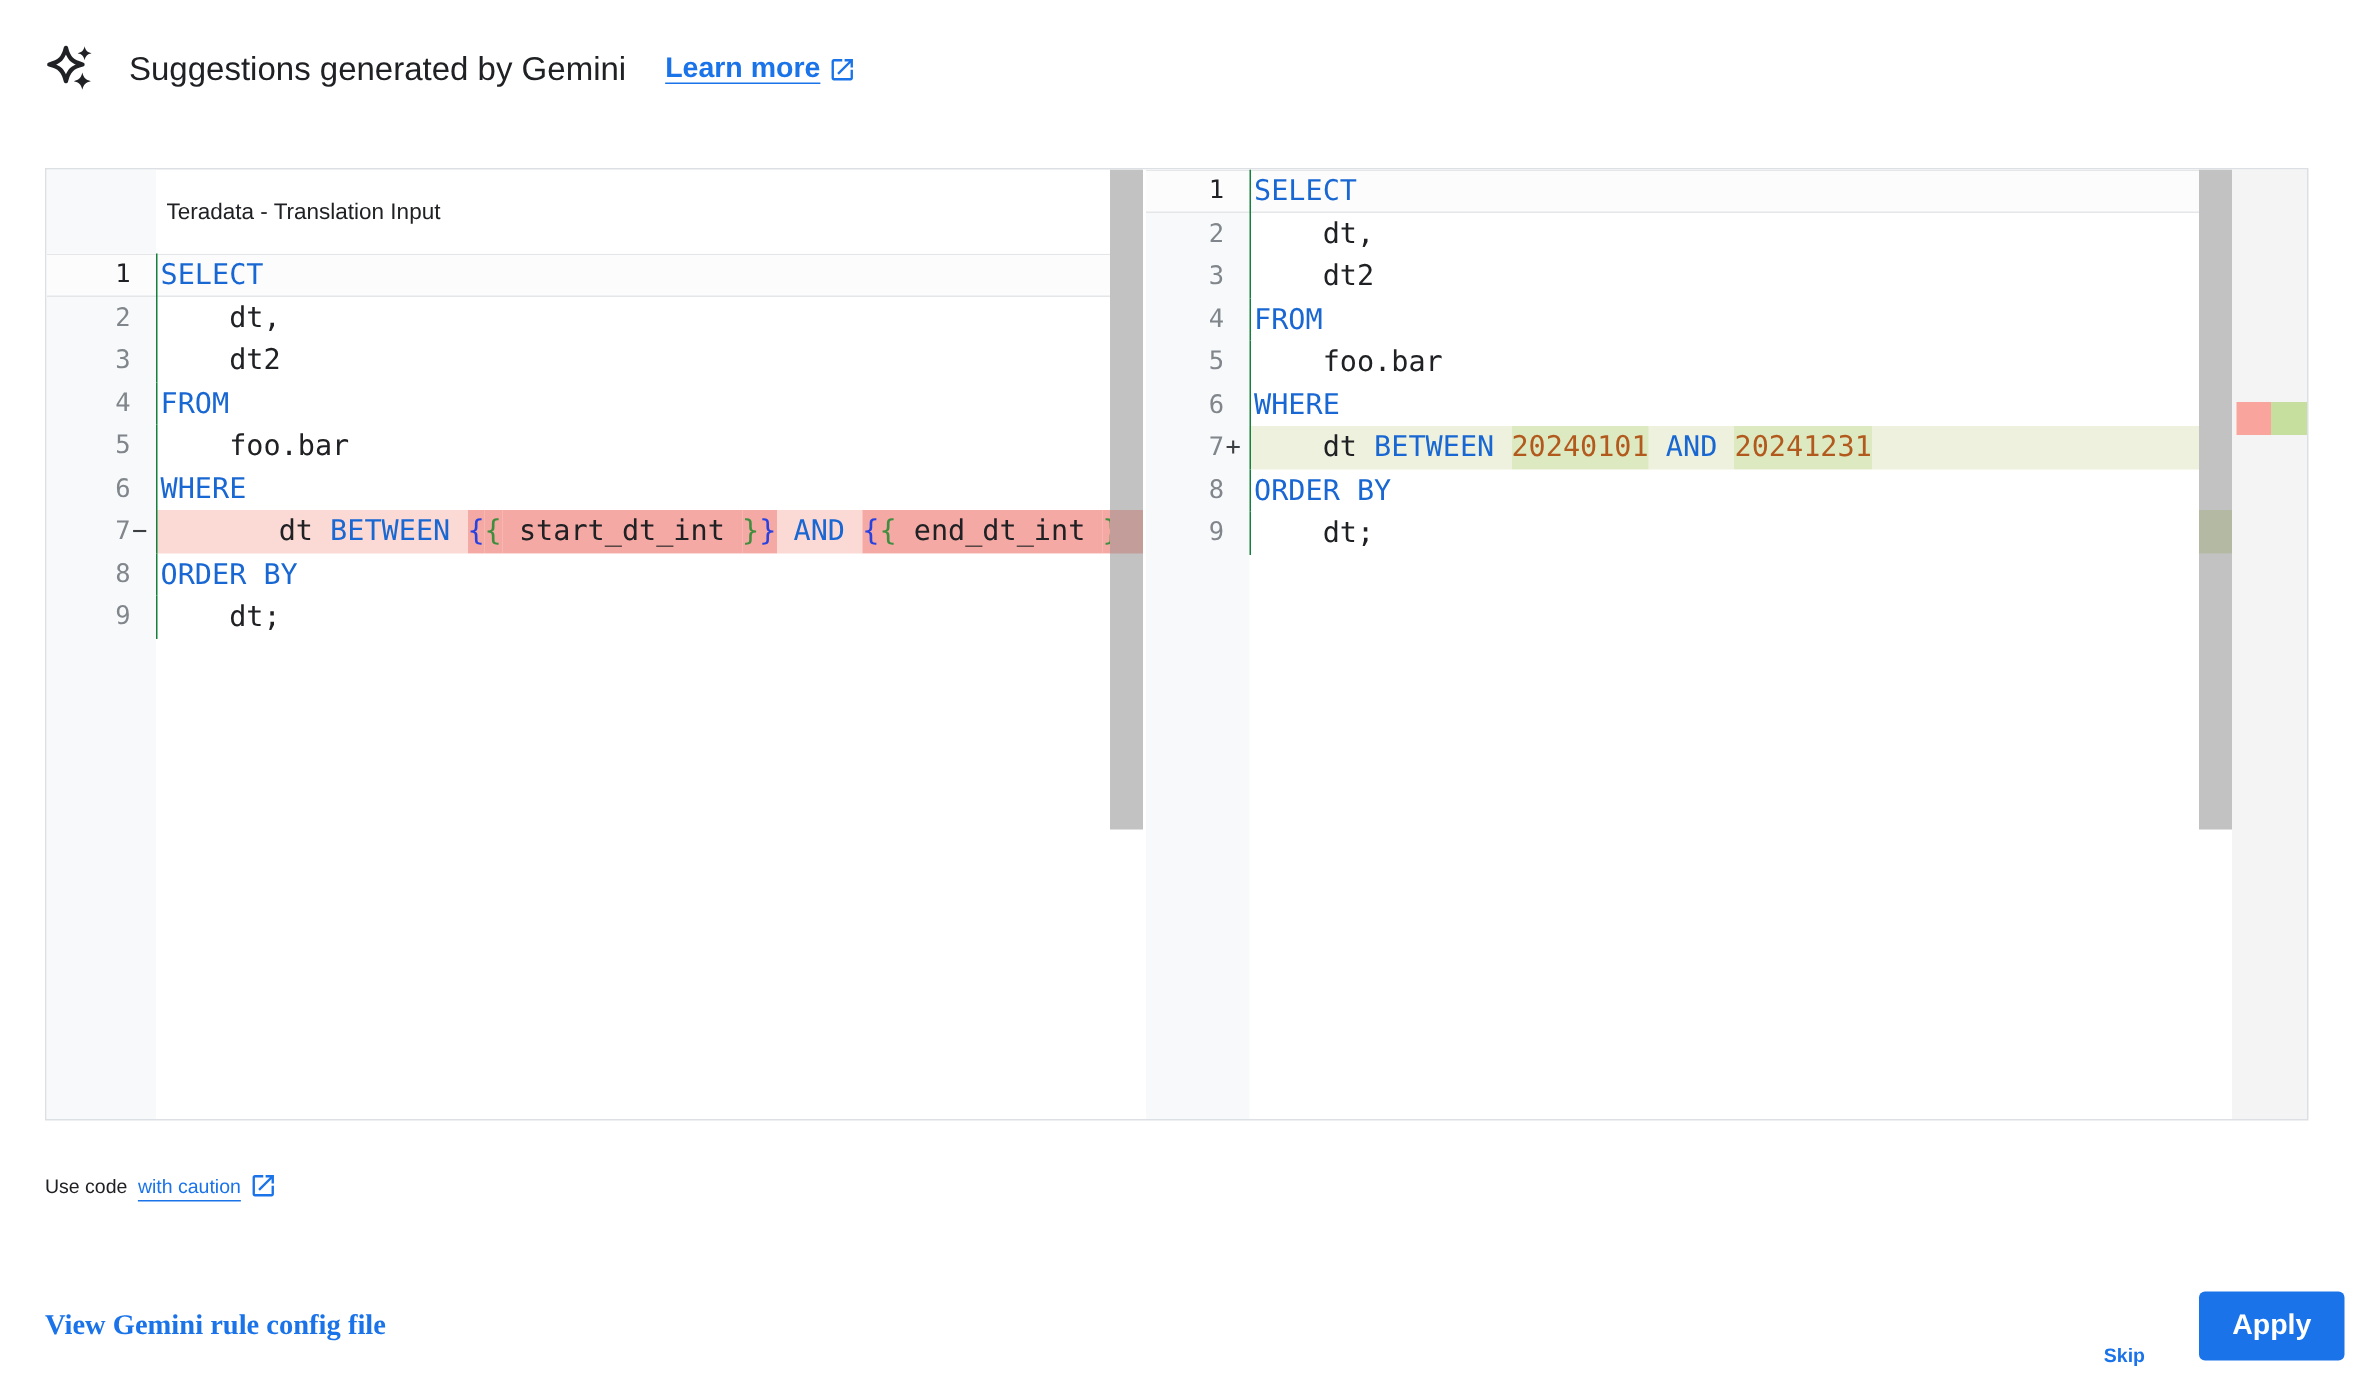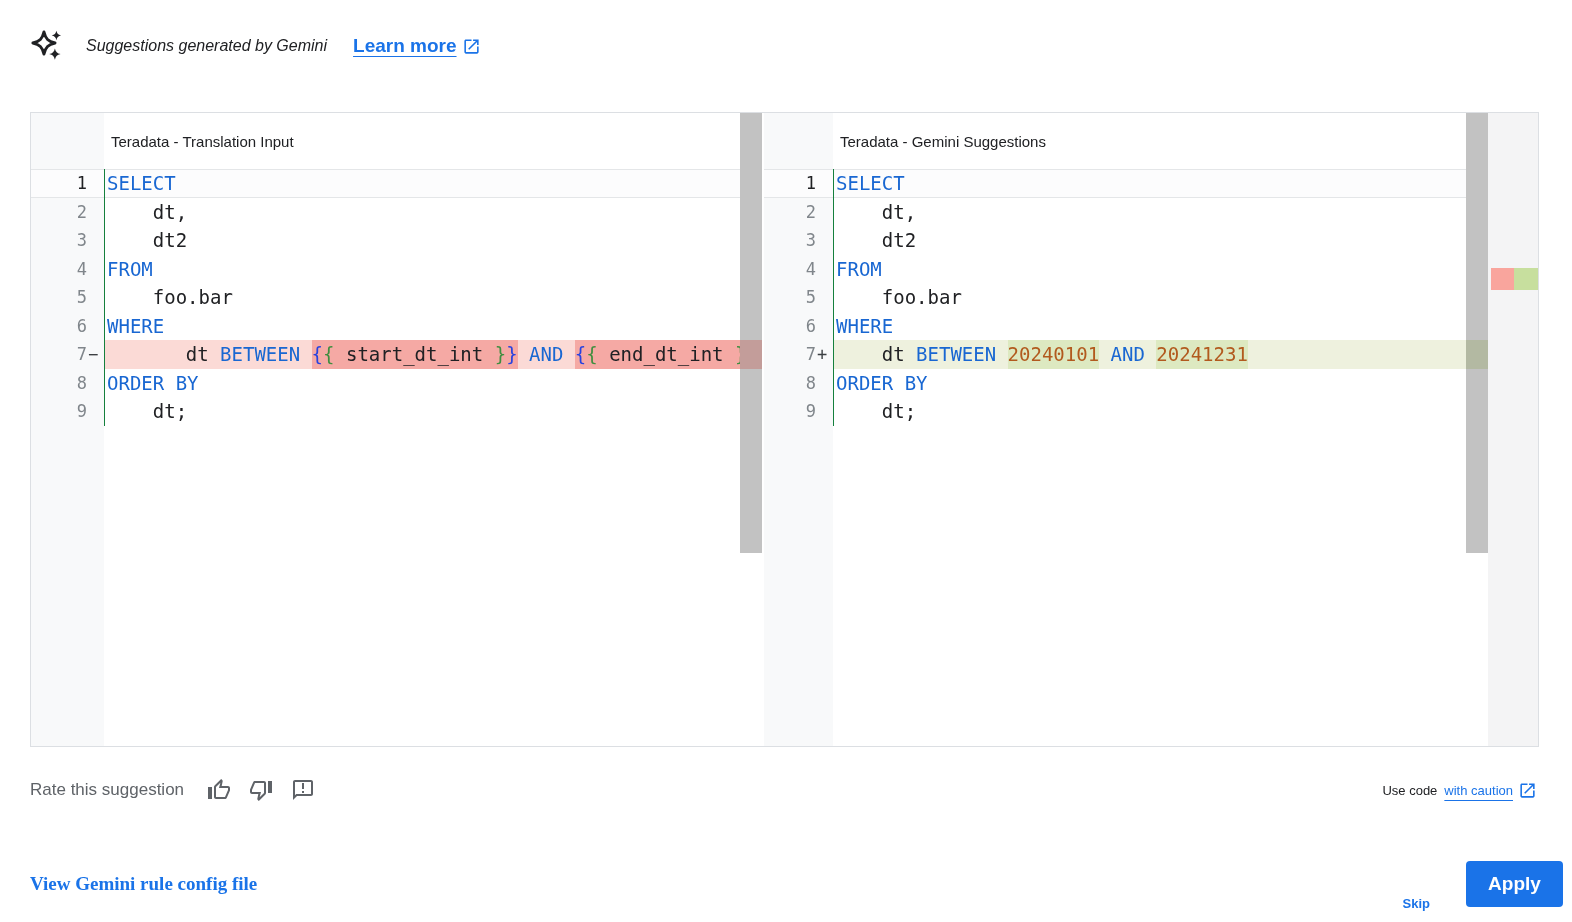--- a/index.html
+++ b/index.html
@@ -15,21 +15,21 @@
     --kw:#1967d2; --num:#b25a1e; --b1:#2742e0; --b2:#3f8e3f;
     --removed-line:#fbdad6; --removed-word:#f5a9a4;
     --added-line:#eef1de; --added-word:#dde9c1;
     --ruler-red:#f9a59d; --ruler-green:#c7df9e;
     --thumb:#c2c2c2; --thumb-red:#c39d9a; --thumb-green:#b3b9a2;
   }
 
   
   .topbar{ margin:28px 35px 0 30px; height:36px; display:flex; align-items:center; }
   .topbar .sparkle{ width:36px; height:36px; flex:none; }
-  .page-title{ font-size:16px; color:var(--text); margin-left:20px;font-style:italic; }
+  .page-title{ font-size:22px; color:var(--text); margin-left:20px; }
   .learn-more{ margin-left:26px; display:flex; align-items:center; gap:5px;
     color:var(--accent); font-size:19px; font-weight:bold; text-decoration:none; cursor:pointer; }
   .learn-more .lbl{ text-decoration:underline; text-underline-offset:4px; }
 
   
   .diff{ margin:48px 33px 0 30px; height:635px; border:1px solid var(--border);
     display:flex; background:#fff; }
   .panel{ position:relative; height:100%; overflow:hidden; }
   .panel.left{ width:733px; border-right:2px solid #fff; }
   .panel.right{ width:774px; }
@@ -170,21 +170,20 @@
         </div>
       </div>
     <div class="sb">
       <div class="thumb"></div>
       <div class="tint"></div>
     </div>
   </div>
 
   <div class="panel right">
     <div class="gutterbg"></div>
-    <div class="ptitle">Teradata - Gemini Suggestions</div>
     <div class="rows" id="right-rows">
         <div class="row active">
           <span class="ln">1</span>
           <span class="mk"></span>
           <pre class="code"><span class="kw">SELECT</span></pre>
         </div>
         <div class="row">
           <span class="ln">2</span>
           <span class="mk"></span>
           <pre class="code"><span class="pl">    dt,</span></pre>
@@ -231,38 +230,20 @@
     </div>
     <div class="ruler">
       <div class="rb red"></div>
       <div class="rb green"></div>
     </div>
   </div>
 
 </div>
 
 <div class="meta-row">
-  <div class="rate">
-    <span class="rate-label">Rate this suggestion</span>
-    <button class="icon-btn">
-      <svg viewBox="0 0 24 24">
-        <path d="M9 21h9c.83 0 1.54-.5 1.84-1.22l3.02-7.05c.09-.23.14-.47.14-.73v-2c0-1.1-.9-2-2-2h-6.31l.95-4.57.03-.32c0-.41-.17-.79-.44-1.06L14.17 1 7.58 7.59C7.22 7.95 7 8.45 7 9v10c0 1.1.9 2 2 2zM9 9l4.34-4.34L12 10h9v2l-3 7H9V9zM1 9h4v12H1z"></path>
-      </svg>
-    </button>
-    <button class="icon-btn">
-      <svg viewBox="0 0 24 24">
-        <path transform="rotate(180 12 12)" d="M9 21h9c.83 0 1.54-.5 1.84-1.22l3.02-7.05c.09-.23.14-.47.14-.73v-2c0-1.1-.9-2-2-2h-6.31l.95-4.57.03-.32c0-.41-.17-.79-.44-1.06L14.17 1 7.58 7.59C7.22 7.95 7 8.45 7 9v10c0 1.1.9 2 2 2zM9 9l4.34-4.34L12 10h9v2l-3 7H9V9zM1 9h4v12H1z"></path>
-      </svg>
-    </button>
-    <button class="icon-btn">
-      <svg viewBox="0 0 24 24">
-        <path d="M20 2H4c-1.1 0-2 .9-2 2v18l4-4h14c1.1 0 2-.9 2-2V4c0-1.1-.9-2-2-2zm-2 14H5.17L4 17.17V4h16v12zM11 5h2v6h-2zm0 8h2v2h-2z"></path>
-      </svg>
-    </button>
-  </div>
   <div class="use-code">
     <span>Use code</span>
     <a class="caution-link">with caution</a>
     <svg class="ext-icon" viewBox="0 0 24 24">
       <path d="M19 19H5V5h7V3H5c-1.11 0-2 .9-2 2v14c0 1.1.89 2 2 2h14c1.1 0 2-.9 2-2v-7h-2v7zM14 3v2h3.59l-9.83 9.83 1.41 1.41L19 6.41V10h2V3h-7z"></path>
     </svg>
   </div>
 </div>
 
 <div class="action-row">

